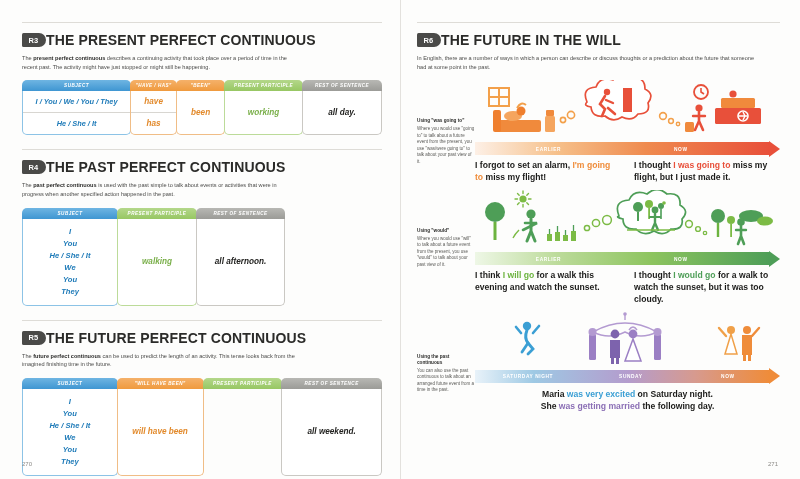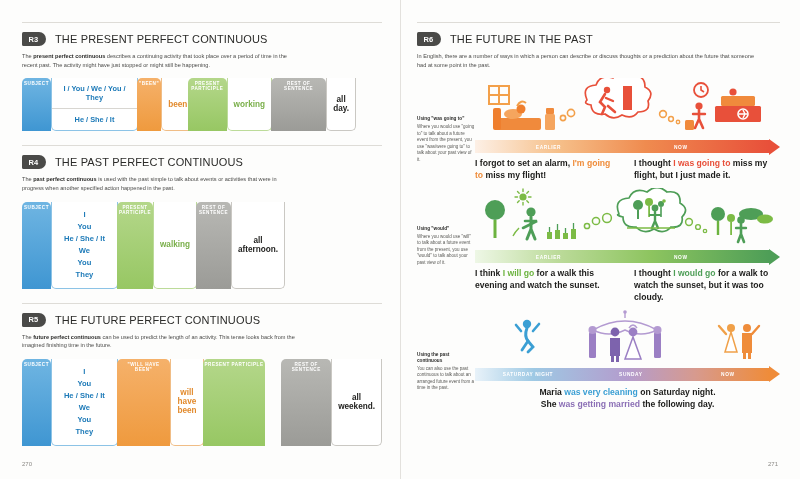--- a/index.html
+++ b/index.html
@@ -9,34 +9,34 @@
     background: #f2f2f0;
     overflow: hidden;
   }
   .spread { display: flex; width: 800px; height: 479px; }
   .page { position: relative; background: #fdfdfc; height: 479px; }
   .page-left { width: 400px; padding: 22px 18px 0 22px; }
   .page-right { width: 400px; padding: 22px 20px 0 16px;
                 border-left: 1px solid #e3e1dd; }
 
   
-  .sec-head { display: flex; align-items: center; gap: 9px; margin-bottom: 6px; }
+  .sec-head { display: flex; align-items: center; margin-bottom: 6px; }
   .sec-tag {
     background: #4a4a48; color: #fff; font-size: 7.5px; font-weight: bold;
     padding: 2.5px 7px 2.5px 6px; letter-spacing: .3px;
     border-radius: 2px 9px 9px 2px; min-width: 24px; text-align: center;
   }
-  .sec-title { font-size: 11px; font-weight: normal; color: #2b2b29; letter-spacing: .15px; }
+  .sec-title { font-size: 14px; font-weight: bold; color: #2b2b29; letter-spacing: .15px; }
   .sec-desc { font-size: 5.6px; line-height: 1.55; color: #4b4b49; margin-bottom: 9px; max-width: 275px; }
   .sec-desc b { font-weight: bold; color: #2b2b29; }
   .rule { height: 1px; background: #dedcd7; margin: 0 0 9px 0; }
 
   
   .puzzle { display: flex; align-items: stretch; margin-bottom: 14px; }
-  .pcol { display: flex; flex-direction: row; position: relative; }
+  .pcol { display: flex; flex-direction: column; position: relative; font-style: italic; }
   .pcol + .pcol { margin-left: -1px; }
   .phead {
     font-size: 4.6px; font-weight: bold; color: #fff; letter-spacing: .5px;
     text-align: center; padding: 3px 2px; border-radius: 5px 5px 0 0;
     text-transform: uppercase;
   }
   .pbody {
     background: #fff; border: 1px solid #cfcdc8; border-top: none;
     border-radius: 0 0 5px 5px; flex: 1;
     display: flex; flex-direction: column; justify-content: center;
@@ -117,20 +117,27 @@
     </div>
 
     <div class="puzzle">
       <div class="pcol th-blue" style="width:116px">
         <div class="phead">SUBJECT</div>
         <div class="pbody">
           <div class="pcell sub">I / You / We / You / They</div>
           <div class="pcell sub">He / She / It</div>
         </div>
       </div>
+      <div class="pcol th-org" style="width:50px">
+        <div class="phead">"HAVE / HAS"</div>
+        <div class="pbody">
+          <div class="pcell">have</div>
+          <div class="pcell">has</div>
+        </div>
+      </div>
       <div class="pcol th-org" style="width:52px">
         <div class="phead">"BEEN"</div>
         <div class="pbody">
           <div class="pcell">been</div>
         </div>
       </div>
       <div class="pcol th-grn" style="width:84px">
         <div class="phead">PRESENT PARTICIPLE</div>
         <div class="pbody">
           <div class="pcell">working</div>
@@ -222,21 +229,21 @@
     </div>
 
     <div class="pagenum l">270</div>
   </div>
 
   <div class="page page-right">
 
     <div class="rule"></div>
     <div class="sec-head">
       <span class="sec-tag">R6</span>
-      <span class="sec-title">THE FUTURE IN THE PAST</span>
+      <span class="sec-title">THE FUTURE IN THE WILL</span>
     </div>
     <div class="sec-desc" style="max-width:340px">In English, there are a number of ways in which a person can describe or discuss thoughts or a prediction about the future that someone had at some point in the past.</div>
 
     <div class="tl-block">
       <div class="tl-side">
         <div class="tl-side-title">Using "was going to"</div>
         <div class="tl-side-text">Where you would use "going to" to talk about a future event from the present, you use "was/were going to" to talk about your past view of it.</div>
       </div>
       <div class="tl-main">
         <div class="tl-art">
@@ -445,21 +452,21 @@
         <div class="tl-arrow">
           <div class="tl-bar" style="background:linear-gradient(90deg,#e8f2f9 0%,#9ec9e4 20%,#b49ccd 52%,#d79a8e 75%,#ef8c3a 100%)">
             <span class="tl-lab" style="left:18%">SATURDAY NIGHT</span>
             <span class="tl-lab" style="left:53%">SUNDAY</span>
             <span class="tl-lab" style="left:86%">NOW</span>
           </div>
           <div class="tl-tip" style="border-left:11px solid #ef8c3a"></div>
         </div>
         <div class="tl-sent-center">
           <div>
-            <span>Maria </span><span class="hl-blue">was very cleaning</span><span> on Saturday night.</span>
+            <span>Maria </span><span class="hl-blue">was very excited</span><span> on Saturday night.</span>
           </div>
           <div>
             <span>She </span><span class="hl-pur">was getting married</span><span> the following day.</span>
           </div>
         </div>
       </div>
     </div>
 
     <div class="pagenum r">271</div>
   </div>

